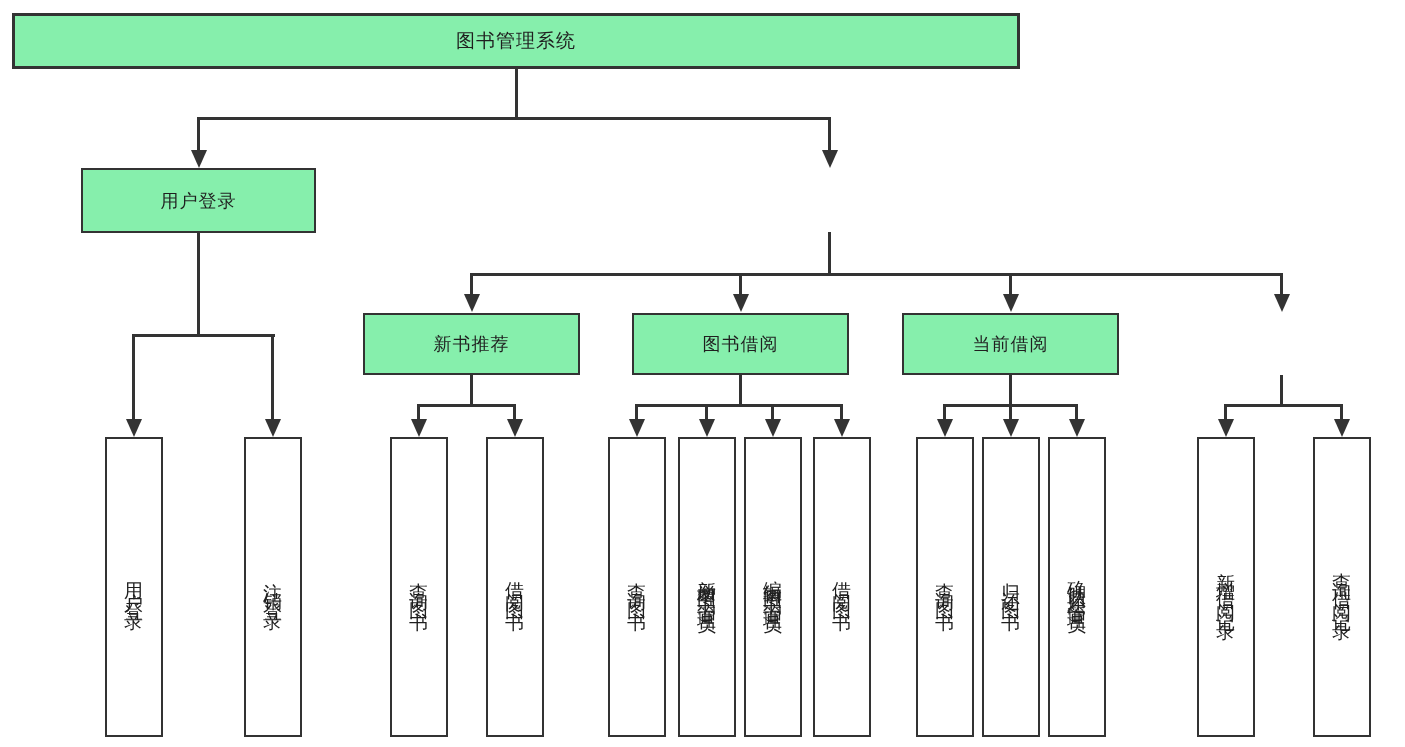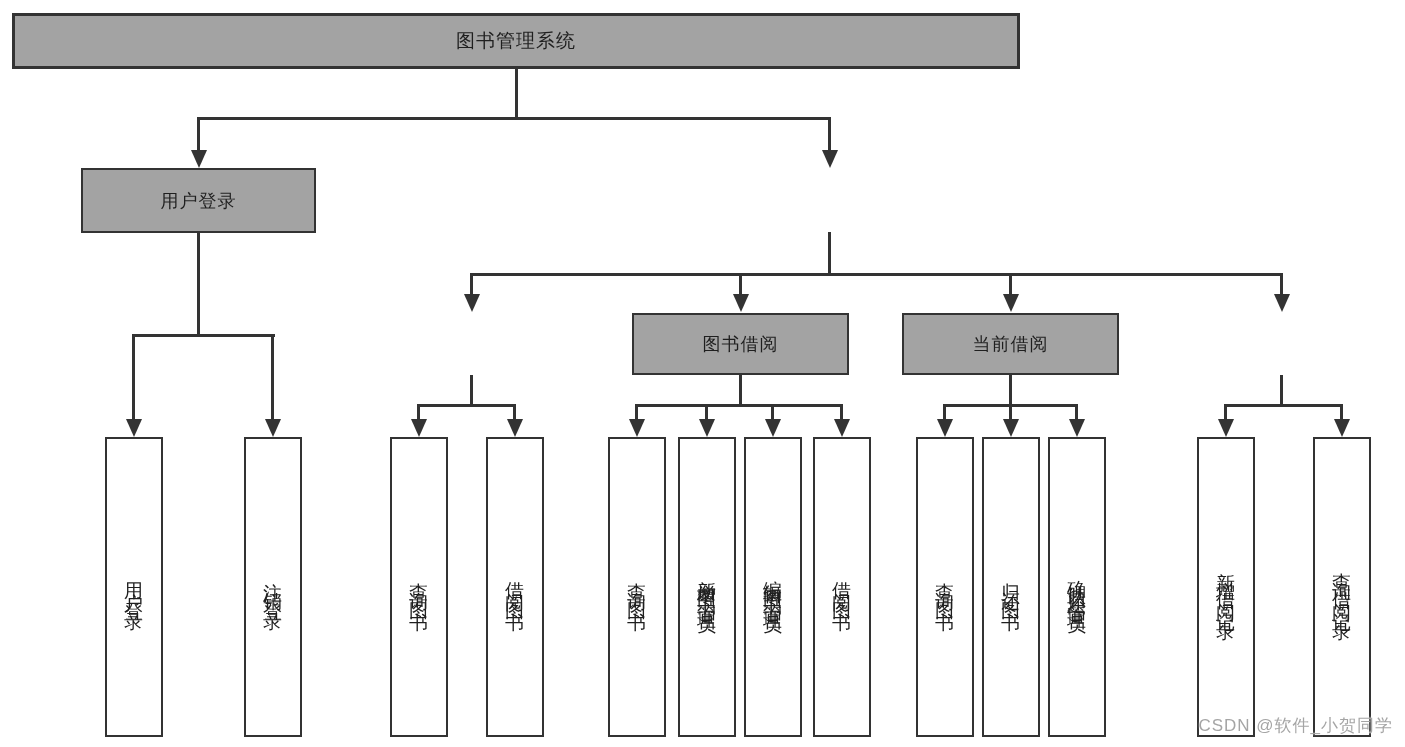--- a/index.html
+++ b/index.html
@@ -15,21 +15,21 @@
   
   .ar{
     position:absolute;width:0;height:0;
     border-left:8px solid transparent;
     border-right:8px solid transparent;
     border-top:18px solid #333333;
   }
   
   .bh{
     position:absolute;box-sizing:border-box;
-    border:2px solid #333333;background:#a3a3a3;
+    border:2px solid #333333;background:#86efac;
     display:flex;align-items:center;justify-content:center;
     font-size:18px;color:#1f1f1f;letter-spacing:1px;
     z-index:2;
   }
   .bh.root{border-width:3px;font-size:19px;}
   
   .bv{
     position:absolute;box-sizing:border-box;
     width:58px;height:300px;top:437px;
     border:2px solid #333333;background:#ffffff;
@@ -116,20 +116,23 @@
   <div class="ar" style="left:1334px;top:419px;"></div>
 
   <div class="bh root" style="left:12px;top:13px;width:1008px;height:56px;">
     <span>图书管理系统</span>
   </div>
 
   <div class="bh" style="left:81px;top:168px;width:235px;height:65px;">
     <span>用户登录</span>
   </div>
 
+  <div class="bh" style="left:363px;top:313px;width:217px;height:62px;">
+    <span>新书推荐</span>
+  </div>
   <div class="bh" style="left:632px;top:313px;width:217px;height:62px;">
     <span>图书借阅</span>
   </div>
   <div class="bh" style="left:902px;top:313px;width:217px;height:62px;">
     <span>当前借阅</span>
   </div>
 
   <div class="bv" style="left:105px;">
     <span class="vt">用户登录</span>
   </div>
@@ -167,15 +170,14 @@
     <span class="vt">确认归还（管理员）</span>
   </div>
 
   <div class="bv" style="left:1197px;">
     <span class="vt">新增借阅记录</span>
   </div>
   <div class="bv" style="left:1313px;">
     <span class="vt">查询借阅记录</span>
   </div>
 
-  <div class="wm">CSDN @软件_小贺同学</div>
 
 </div>
 
 </body></html>

